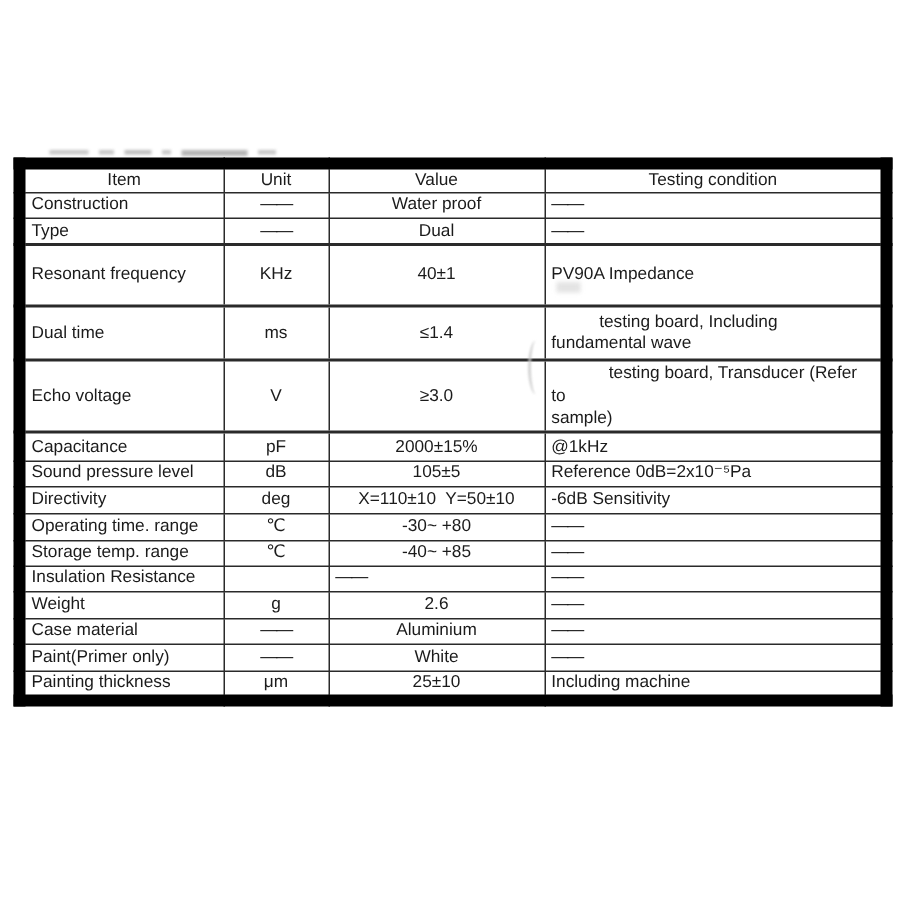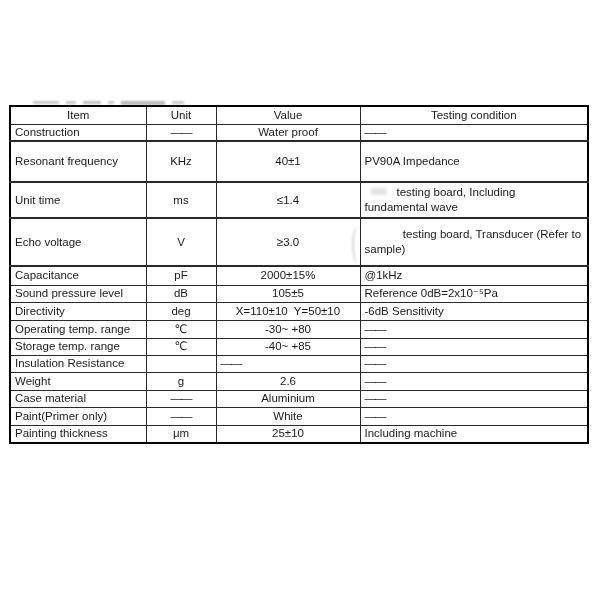--- a/index.html
+++ b/index.html
@@ -62,21 +62,21 @@
     filter: blur(1.5px);
   }
 
   table.spec {
     position: absolute;
     left: 9px;
     top: 105px;
     width: 578px;
     border-collapse: collapse;
     table-layout: fixed;
-    border: 2px solid #000000;
+    border: 8px solid #000000;
   }
   table.spec th, table.spec td {
     border: 1px solid #2a2a2a;
     font-size: 11.5px;
     color: #1b1b1b;
     padding: 0 4px;
     line-height: 1.3;
     overflow: hidden;
     vertical-align: middle;
   }
@@ -117,28 +117,34 @@
         <th>Testing condition</th>
       </tr>
     </thead>
     <tbody id="spec-tbody">
         <tr style="height: 17px;">
           <td class="col-item">Construction</td>
           <td class="col-unit dash">——</td>
           <td class="col-value">Water proof</td>
           <td class="col-cond dash">——</td>
         </tr>
+        <tr style="height: 18px;">
+          <td class="col-item">Type</td>
+          <td class="col-unit dash">——</td>
+          <td class="col-value">Dual</td>
+          <td class="col-cond dash">——</td>
+        </tr>
         <tr class="thick-top" style="height: 41px;">
           <td class="col-item">Resonant frequency</td>
           <td class="col-unit">KHz</td>
           <td class="col-value">40±1</td>
           <td class="col-cond">PV90A Impedance</td>
         </tr>
         <tr class="thick-top" style="height: 36px;">
-          <td class="col-item">Unit time</td>
+          <td class="col-item">Dual time</td>
           <td class="col-unit">ms</td>
           <td class="col-value">≤1.4</td>
           <td class="col-cond">          testing board, Including
 fundamental wave</td>
         </tr>
         <tr class="thick-top" style="height: 48px; padding-left: 12px;">
           <td class="col-item">Echo voltage</td>
           <td class="col-unit">V</td>
           <td class="col-value">≥3.0</td>
           <td class="col-cond">            testing board, Transducer (Refer to
@@ -156,21 +162,21 @@
           <td class="col-value">105±5</td>
           <td class="col-cond">Reference 0dB=2x10⁻⁵Pa</td>
         </tr>
         <tr style="height: 18px;">
           <td class="col-item">Directivity</td>
           <td class="col-unit">deg</td>
           <td class="col-value">X=110±10  Y=50±10</td>
           <td class="col-cond">-6dB Sensitivity</td>
         </tr>
         <tr style="height: 18px;">
-          <td class="col-item">Operating temp. range</td>
+          <td class="col-item">Operating time. range</td>
           <td class="col-unit">℃</td>
           <td class="col-value">-30~ +80</td>
           <td class="col-cond dash">——</td>
         </tr>
         <tr style="height: 17px;">
           <td class="col-item">Storage temp. range</td>
           <td class="col-unit">℃</td>
           <td class="col-value">-40~ +85</td>
           <td class="col-cond dash">——</td>
         </tr>

